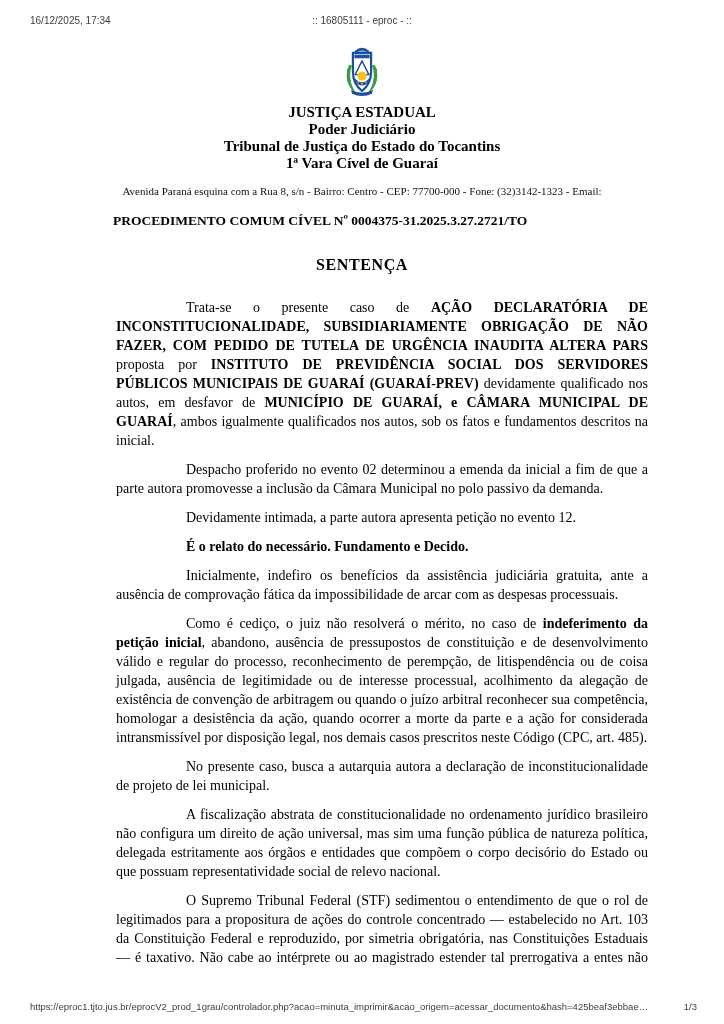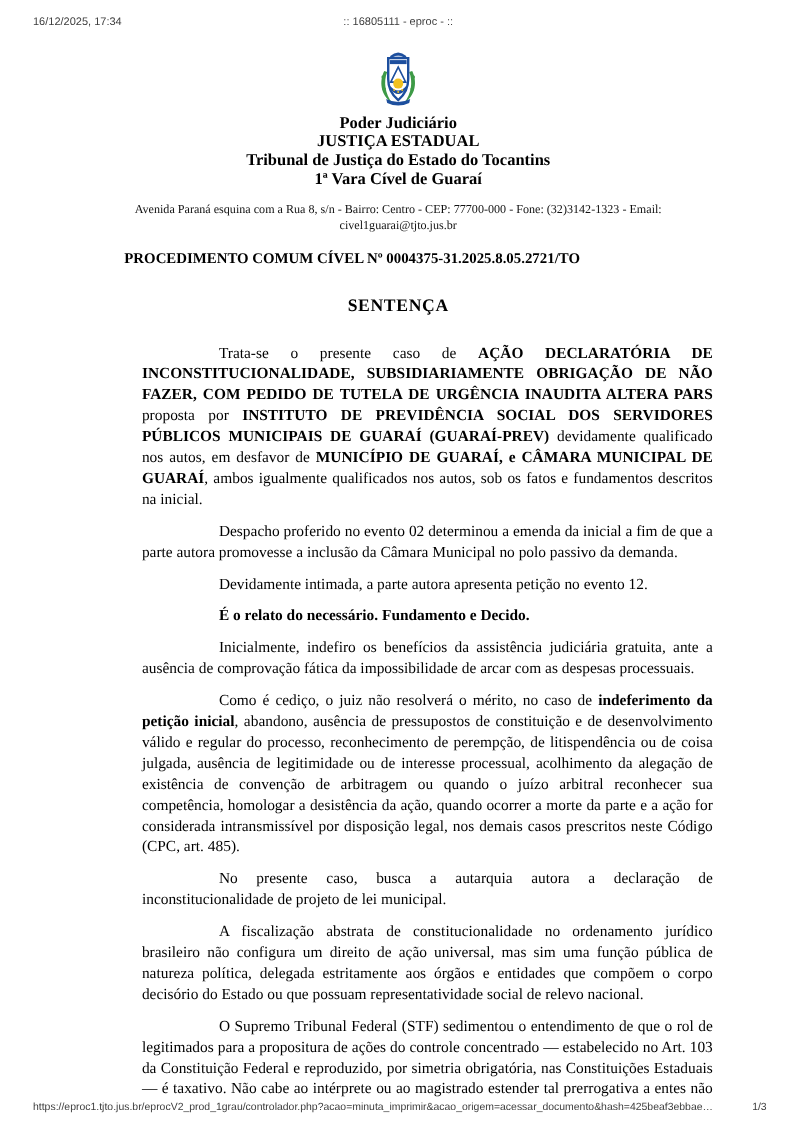--- a/index.html
+++ b/index.html
@@ -60,21 +60,21 @@
     letter-spacing: 0.6px;
     margin-top: 27px;
   }
   .doc-body {
     margin: 24px 76px 0 113px;
     font-size: 14px;
     line-height: 19px;
     text-align: justify;
   }
   .doc-body p {
-    margin: 0 0 10px 16px;
+    margin: 0 0 10px 3px;
     text-indent: 70px;
   }
   .doc-body p.justify-last { text-align-last: justify; }
   .doc-body .b { font-weight: bold; }
   .doc-footer {
     position: absolute;
     top: 969px; left: 113px; right: 76px;
     display: flex;
     justify-content: space-between;
     font-weight: bold;
@@ -117,32 +117,31 @@
         <path d="M14,37 Q22,46 30,37 L30,40 Q22,50 14,40 Z" fill="#1d4f9e"></path>
         <circle cx="18" cy="41" r="1" fill="#f2c11e"></circle>
         <circle cx="22" cy="43" r="1" fill="#f2c11e"></circle>
         <circle cx="26" cy="41" r="1" fill="#f2c11e"></circle>
 
         <path d="M10,50 Q22,56 34,50 L33,54 Q22,59 11,54 Z" fill="#1d4f9e"></path>
       </svg>
     </div>
 
     <div class="court-lines">
+      <div>JUSTIÇA ESTADUAL</div>
       <div>Poder Judiciário</div>
-      <div>JUSTIÇA ESTADUAL</div>
       <div>Tribunal de Justiça do Estado do Tocantins</div>
       <div>1ª Vara Cível de Guaraí</div>
     </div>
 
     <div class="address">
       <div>Avenida Paraná esquina com a Rua 8, s/n - Bairro: Centro - CEP: 77700-000 - Fone: (32)3142-1323 - Email:</div>
-      <div>civel1guarai@tjto.jus.br</div>
     </div>
 
-    <div class="case-line">PROCEDIMENTO COMUM CÍVEL Nº 0004375-31.2025.8.05.2721/TO</div>
+    <div class="case-line">PROCEDIMENTO COMUM CÍVEL Nº 0004375-31.2025.3.27.2721/TO</div>
 
     <div class="doc-title">SENTENÇA</div>
 
     <div class="doc-body" id="doc-body">
         <p><span>Trata-se o presente caso de </span><span class="b">AÇÃO DECLARATÓRIA DE INCONSTITUCIONALIDADE, SUBSIDIARIAMENTE OBRIGAÇÃO DE NÃO FAZER, COM PEDIDO DE TUTELA DE URGÊNCIA INAUDITA ALTERA PARS</span><span> proposta por </span><span class="b">INSTITUTO DE PREVIDÊNCIA SOCIAL DOS SERVIDORES PÚBLICOS MUNICIPAIS DE GUARAÍ (GUARAÍ-PREV)</span><span> devidamente qualificado nos autos, em desfavor de </span><span class="b">MUNICÍPIO DE GUARAÍ, e CÂMARA MUNICIPAL DE GUARAÍ</span><span>, ambos igualmente qualificados nos autos, sob os fatos e fundamentos descritos na inicial.</span></p>
         <p><span>Despacho proferido no evento 02 determinou a emenda da inicial a fim de que a parte autora promovesse a inclusão da Câmara Municipal no polo passivo da demanda.</span></p>
         <p><span>Devidamente intimada, a parte autora apresenta petição no evento 12.</span></p>
         <p><span class="b">É o relato do necessário. Fundamento e Decido.</span></p>
         <p><span>Inicialmente, indefiro os benefícios da assistência judiciária gratuita, ante a ausência de comprovação fática da impossibilidade de arcar com as despesas processuais.</span></p>
         <p><span>Como é cediço, o juiz não resolverá o mérito, no caso de </span><span class="b">indeferimento da petição inicial</span><span>, abandono, ausência de pressupostos de constituição e de desenvolvimento válido e regular do processo, reconhecimento de perempção, de litispendência ou de coisa julgada, ausência de legitimidade ou de interesse processual, acolhimento da alegação de existência de convenção de arbitragem ou quando o juízo arbitral reconhecer sua competência, homologar a desistência da ação, quando ocorrer a morte da parte e a ação for considerada intransmissível por disposição legal, nos demais casos prescritos neste Código (CPC, art. 485).</span></p>

